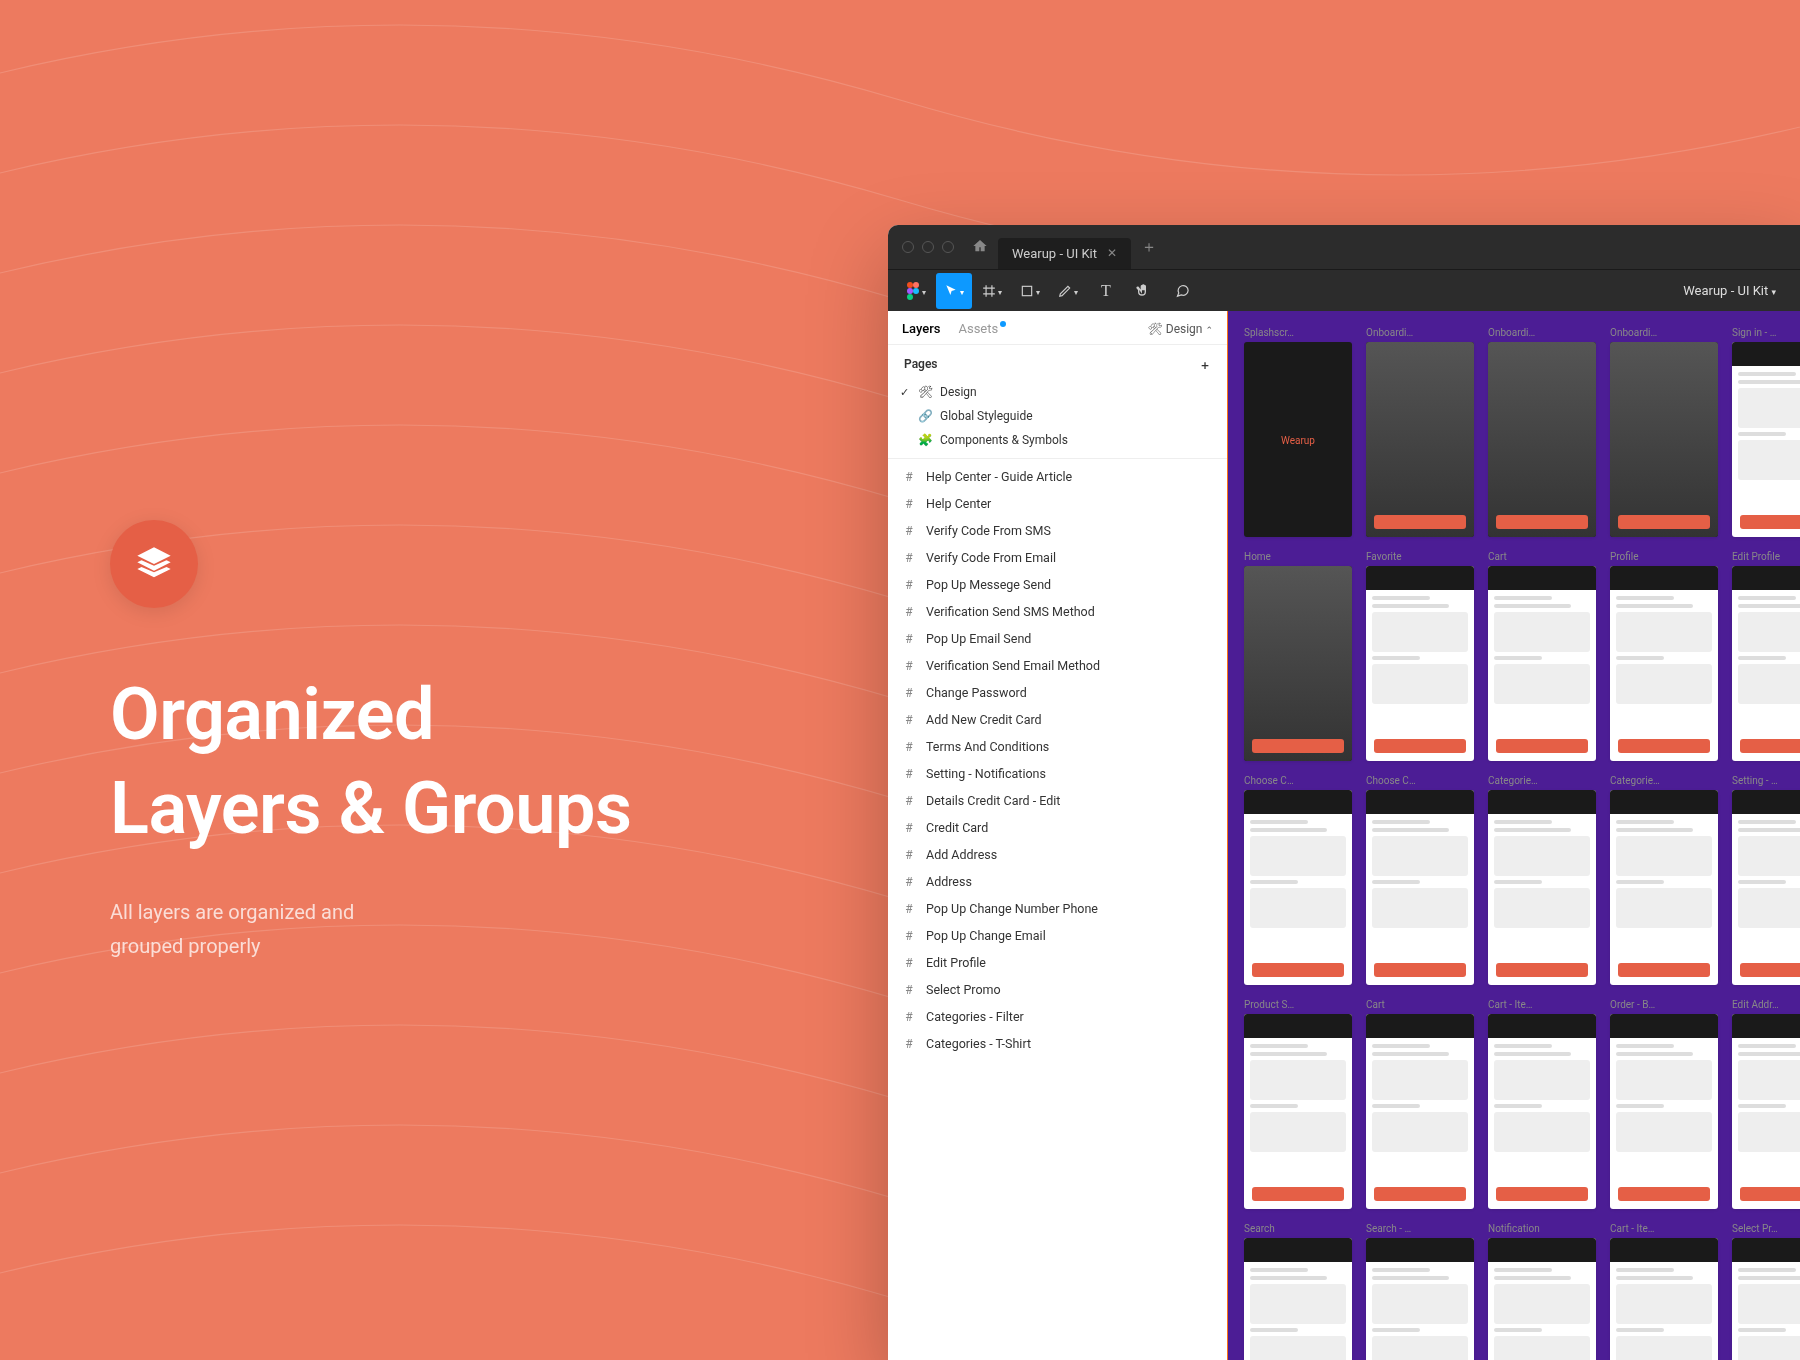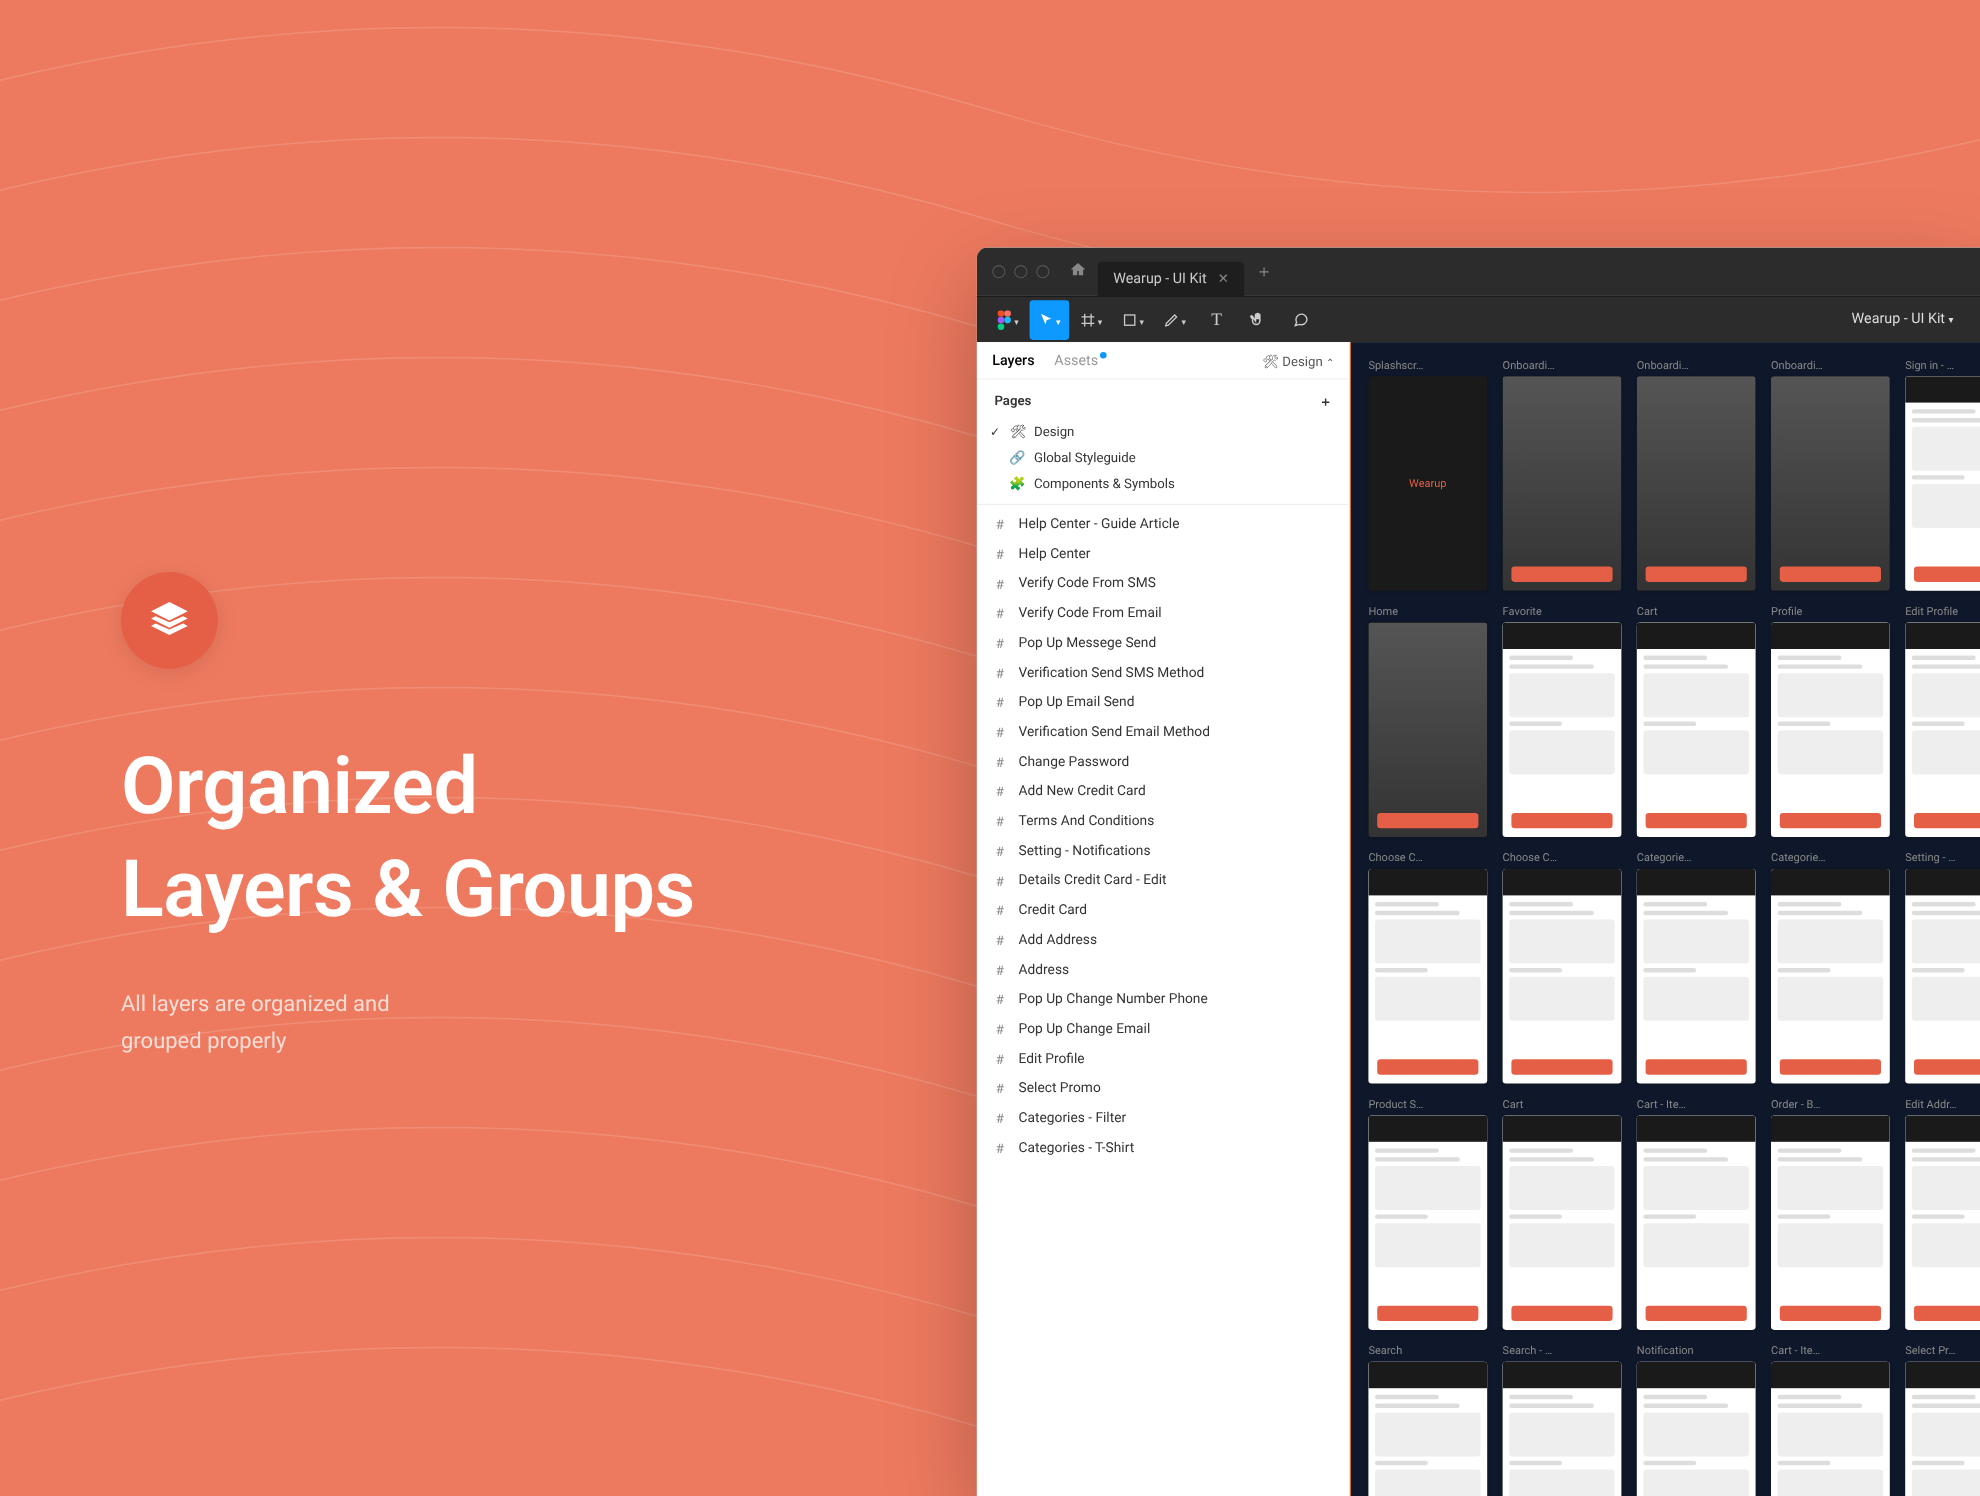--- a/index.html
+++ b/index.html
@@ -56,21 +56,21 @@
 
   .pages-hdr { display: flex; justify-content: space-between; padding: 12px 16px 6px; font-size: 12px; font-weight: 600; }
   .page-item { padding: 5px 16px 5px 30px; font-size: 12px; display: flex; align-items: center; gap: 8px; }
   .page-item.sel::before { content: "✓"; position: absolute; margin-left: -18px; font-size: 11px;}
   .page-item .pic { width: 14px; display: inline-block; text-align: center; }
 
   .layers-scroll { flex: 1; overflow-y: auto; padding: 4px 0; border-top: 1px solid #eee; margin-top: 6px;}
   .layer { padding: 6px 14px; font-size: 12.5px; display: flex; align-items: center; gap: 10px; }
   .layer .ic { color: #888; width: 14px; text-align: center; font-size: 12px;}
 
-  .canvas { flex: 1; background: #0f172a; padding: 16px 0 0 16px; overflow: hidden; }
+  .canvas { flex: 1; background: #4c1d95; padding: 16px 0 0 16px; overflow: hidden; }
   .row-label { display: flex; gap: 14px; }
   .artb { width: 108px; }
   .artb-name { font-size: 10px; color: #888; margin-bottom: 4px; white-space: nowrap; overflow: hidden; text-overflow: ellipsis; }
   .artb-frame { width: 108px; height: 195px; background: #fff; border-radius: 3px; margin-bottom: 14px; position: relative; overflow: hidden; box-shadow: 0 1px 3px rgba(0,0,0,0.1);}
   .artb-frame.dark { background: #1a1a1a; }
   .af-top { height: 24px; background: #1a1a1a; }
   .af-bottom-btn { position: absolute; bottom: 8px; left: 8px; right: 8px; height: 14px; background: #e55f46; border-radius: 3px; }
   .af-content { padding: 6px; display:flex; flex-direction:column; gap:4px;}
   .af-line { height: 4px; background: #ddd; border-radius: 2px; }
   .af-box { height: 40px; background: #eee; border-radius: 3px; }

